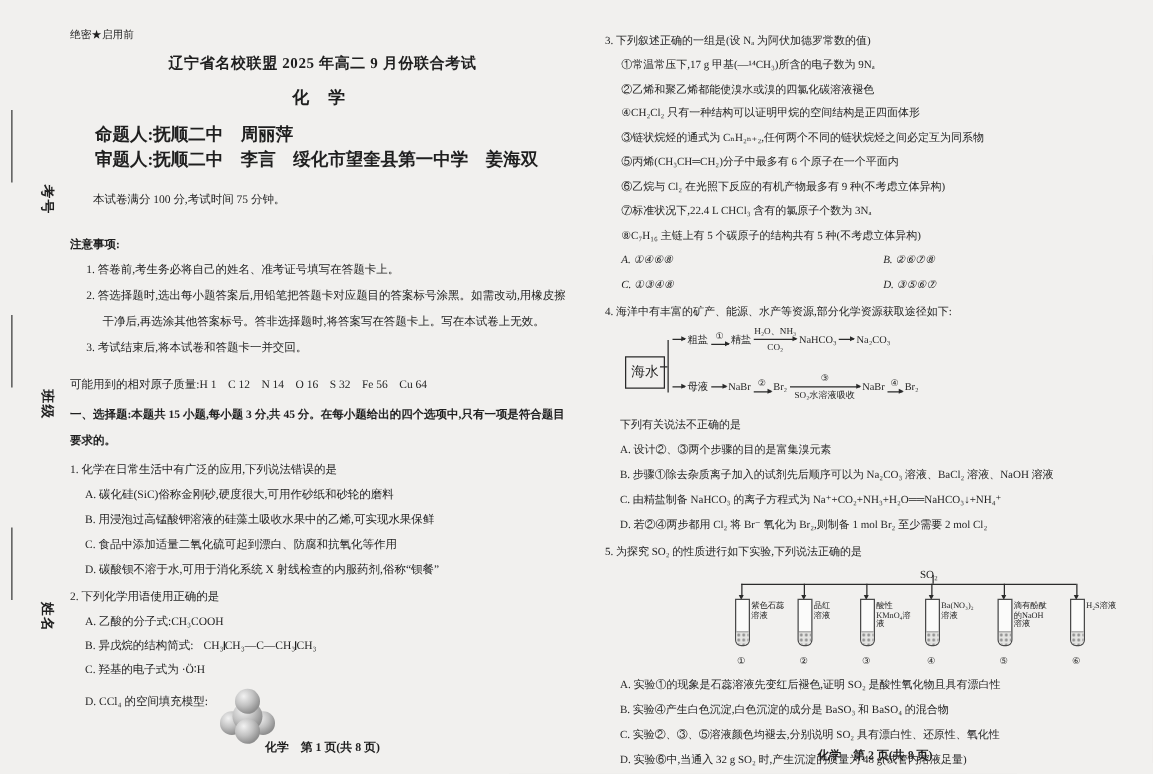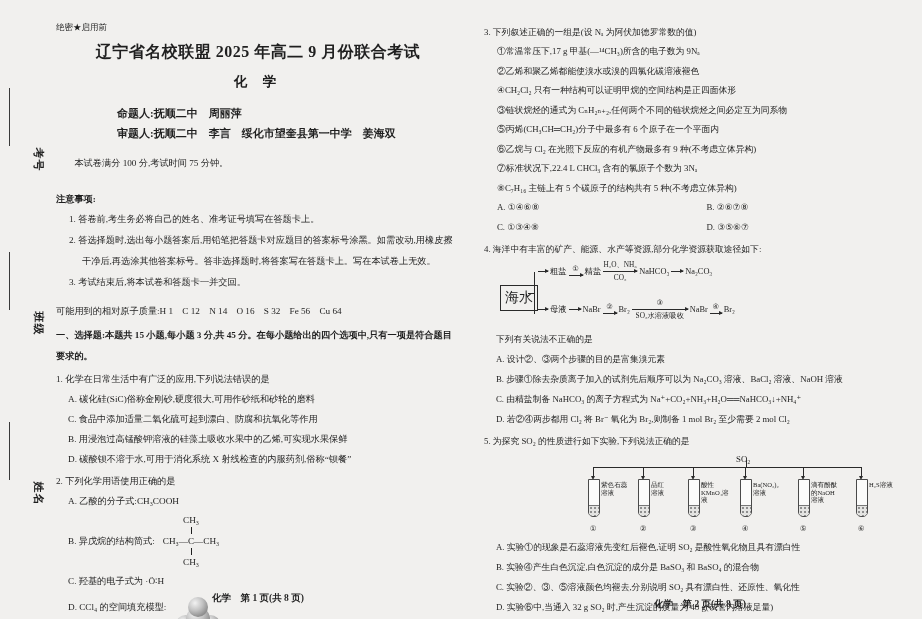--- a/index.html
+++ b/index.html
@@ -10,55 +10,55 @@
 
   
   .pg{position:absolute;top:0;height:619px;}
   .p1{left:56px;width:404px;}
   .p2{left:484px;width:432px;}
 
   .p1-body{font-size:9.2px;line-height:20px;}
   .p2-body{font-size:8.8px;line-height:20px;}
 
   .security{font-size:8.5px;margin-top:22px;}
-  .title{font-size:16px;font-weight:bold;text-align:center;margin-top:8px;letter-spacing:0.5px;}
+  .title{font-size:12px;font-weight:bold;text-align:center;margin-top:8px;letter-spacing:0.5px;}
   .subject{font-size:13.5px;font-weight:bold;text-align:center;margin-top:10px;letter-spacing:6px;}
-  .people{font-size:11px;font-weight:bold;margin-left:61px;line-height:20px;}
+  .people{font-size:14px;font-weight:bold;margin-left:20px;line-height:20px;}
   .people.first{margin-top:12px;}
   .examinfo{margin-top:10px;text-indent:2em;}
   .notice-title{font-weight:bold;margin-top:16px;}
   .notice{padding-left:26px;text-indent:-13px;line-height:21px;}
   .atomic{margin-top:8px;}
   .section-title{font-weight:bold;margin-top:4px;line-height:21px;}
   .stem{line-height:20px;margin-top:2px;}
   .opt{padding-left:24px;text-indent:-12px;line-height:20px;}
   .p2 .stem{padding-left:12px;text-indent:-12px;}
   .p2 .item{padding-left:13px;line-height:19.5px;}
-  .optgrid{display:flex;padding-left:13px;line-height:19.5px;}
+  .optgrid{display:flex;padding-left:13px;line-height:19.5px;font-style:italic;}
   .optgrid .cell{width:50%;}
 
   .footer{position:absolute;bottom:14px;width:100%;text-align:center;font-size:9.5px;font-weight:bold;}
   .p2 .footer{bottom:8px;}
 
   
   .structline{display:flex;align-items:center;margin:2px 0 2px 12px;line-height:14px;}
-  .struct{display:inline-flex;flex-direction:column;align-items:center;margin-left:8px;font-size:9.2px;}
+  .struct{display:inline-flex;flex-direction:row;align-items:center;margin-left:8px;font-size:9.2px;}
   .vbond{width:1px;height:7px;background:#1f1f1f;}
 
   
   .eformula{letter-spacing:0px;}
 
   
   .modelline{display:flex;align-items:flex-start;margin-top:6px;}
   .model{position:relative;width:52px;height:52px;margin-left:6px;}
   .sphere{position:absolute;border-radius:50%;background:radial-gradient(circle at 35% 30%,#f2f2f2,#c2c2c2 40%,#909090 72%,#7a7a7a);}
 
   
   .q4diag{position:relative;height:66px;margin:2px 0 0 14px;font-size:8.3px;}
-  .srcbox{position:absolute;left:2px;top:24px;border:1px solid #2a2a2a;padding:2px 4px;font-size:14px;}
+  .srcbox{position:absolute;left:2px;top:24px;border:1px solid #2a2a2a;padding:2px 4px;font-size:11px;}
   .ln{position:absolute;background:#2a2a2a;}
   .flowrow{position:absolute;display:flex;align-items:center;white-space:nowrap;text-align:center;}
   .fr1{left:38px;top:0px;}
   .fr2{left:38px;top:38px;}
   .ar{display:inline-flex;flex-direction:column;align-items:center;margin:0 2px;}
   .ar .t,.ar .b{font-size:7.3px;line-height:8px;white-space:nowrap;}
   .ar .sh{position:relative;height:1px;background:#2a2a2a;margin:2px 0;}
   .ar .sh::after{content:'';position:absolute;right:-1px;top:-2.5px;width:0;height:0;border-top:2.5px solid transparent;border-bottom:2.5px solid transparent;border-left:4px solid #2a2a2a;}
   .w10{width:10px}.w12{width:12px}.w14{width:14px}.w34{width:34px}.w56{width:56px}
 
@@ -102,22 +102,22 @@
       <div class="notice-title">注意事项:</div>
       <div class="notice">1. 答卷前,考生务必将自己的姓名、准考证号填写在答题卡上。</div>
       <div class="notice">2. 答选择题时,选出每小题答案后,用铅笔把答题卡对应题目的答案标号涂黑。如需改动,用橡皮擦干净后,再选涂其他答案标号。答非选择题时,将答案写在答题卡上。写在本试卷上无效。</div>
       <div class="notice">3. 考试结束后,将本试卷和答题卡一并交回。</div>
       <div class="atomic">可能用到的相对原子质量:H 1　C 12　N 14　O 16　S 32　Fe 56　Cu 64</div>
       <div class="section-title">一、选择题:本题共 15 小题,每小题 3 分,共 45 分。在每小题给出的四个选项中,只有一项是符合题目要求的。</div>
 
       <div>
         <div class="stem">1. 化学在日常生活中有广泛的应用,下列说法错误的是</div>
         <div class="opt">A. 碳化硅(SiC)俗称金刚砂,硬度很大,可用作砂纸和砂轮的磨料</div>
+        <div class="opt">B. 用浸泡过高锰酸钾溶液的硅藻土吸收水果中的乙烯,可实现水果保鲜</div>
         <div class="opt">C. 食品中添加适量二氧化硫可起到漂白、防腐和抗氧化等作用</div>
-        <div class="opt">B. 用浸泡过高锰酸钾溶液的硅藻土吸收水果中的乙烯,可实现水果保鲜</div>
         <div class="opt">D. 碳酸钡不溶于水,可用于消化系统 X 射线检查的内服药剂,俗称“钡餐”</div>
       </div>
 
       <div>
         <div class="stem">2. 下列化学用语使用正确的是</div>
         <div class="opt">A. 乙酸的分子式:CH₃COOH</div>
         <div class="structline">
           <span>B. 异戊烷的结构简式:</span>
           <span class="struct">
             <span>CH₃</span>

